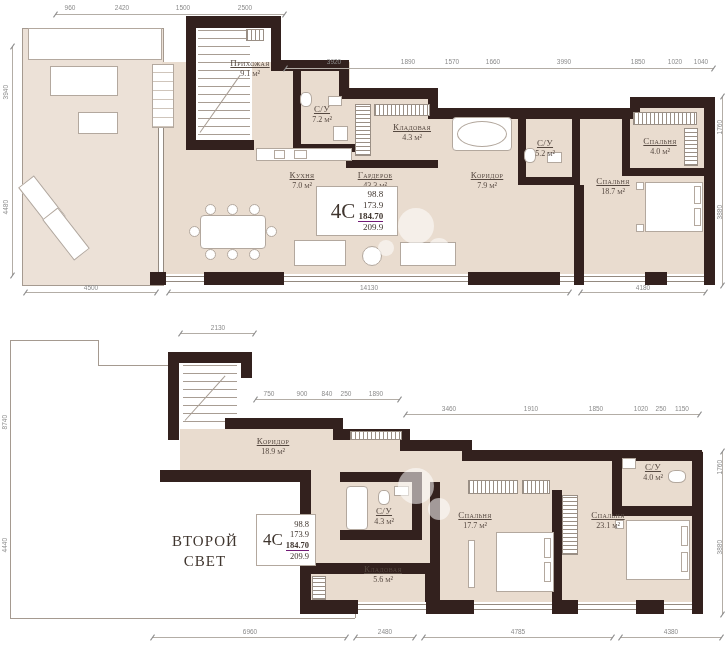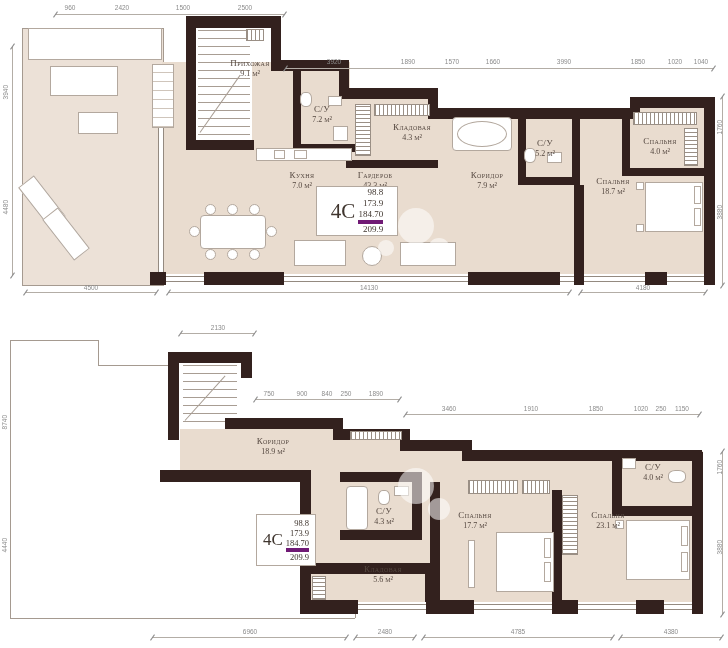--- a/index.html
+++ b/index.html
@@ -22,30 +22,30 @@
   .window-v{position:absolute;background:#fff;border-left:1px solid #948a80;border-right:1px solid #948a80;box-sizing:border-box;}
   .dimline-h{position:absolute;height:0;border-top:1px solid #b3ada6;}
   .dimline-h::before,.dimline-h::after{content:"";position:absolute;width:7px;border-top:1px solid #8b8b8b;transform:rotate(-55deg);top:-1px;}
   .dimline-h::before{left:-3px;} .dimline-h::after{right:-3px;}
   .dimline-v{position:absolute;width:0;border-left:1px solid #b3ada6;}
   .dimline-v::before,.dimline-v::after{content:"";position:absolute;width:7px;border-top:1px solid #8b8b8b;transform:rotate(-55deg);left:-4px;}
   .dimline-v::before{top:-1px;} .dimline-v::after{bottom:-1px;}
   .dim{position:absolute;font-size:6.5px;color:#8b8b8b;transform:translateX(-50%);white-space:nowrap;}
   .dim-v{position:absolute;font-size:6.5px;color:#8b8b8b;writing-mode:vertical-rl;transform:rotate(180deg);white-space:nowrap;}
   .rlabel{position:absolute;text-align:center;font-family:"Liberation Serif",serif;color:#554840;font-variant:small-caps;line-height:1.25;}
-  .rlabel .nm{font-size:9px;letter-spacing:.4px;}
+  .rlabel .nm{font-size:9px;letter-spacing:.4px;text-decoration:underline;}
   .rlabel .ar{font-size:8px;}
   .voidlabel{position:absolute;text-align:center;font-family:"Liberation Serif",serif;color:#40362f;
              font-size:15px;letter-spacing:1px;line-height:1.3;}
   .unitbox{position:absolute;background:#fff;border:1px solid #b3a89e;box-sizing:border-box;
            display:flex;align-items:center;justify-content:center;gap:3px;
            font-family:"Liberation Serif",serif;color:#3f352e;}
   .unitbox .utype{font-size:21px;}
   .unitbox .uvals{display:flex;flex-direction:column;align-items:flex-end;font-size:9px;line-height:1.2;}
-  .unitbox .uvals .sum{border-bottom:4px solid #701a75;}
+  .unitbox .uvals .sum{border-bottom:1px solid #701a75;font-weight:bold;}
   .wm{position:absolute;background:rgba(255,255,255,.55);border-radius:50%;}
 </style>
 </head>
 <body>
 
 <div id="canvas">
 
   <div class="fill-lt" style="left:22px;top:28px;width:140px;height:256px;border:1px solid #a59a90;"></div>
   <div class="thinbox" style="left:28px;top:28px;width:134px;height:32px;"></div>
 
@@ -277,20 +277,21 @@
   <div class="thinbox" style="left:544px;top:562px;width:7px;height:20px;"></div>
   <div class="thinbox" style="left:626px;top:520px;width:64px;height:60px;"></div>
   <div class="thinbox" style="left:681px;top:526px;width:7px;height:20px;"></div>
   <div class="thinbox" style="left:681px;top:552px;width:7px;height:20px;"></div>
   <div class="thinbox" style="left:615px;top:520px;width:9px;height:9px;"></div>
   <div class="hatch-h" style="left:312px;top:576px;width:14px;height:24px;"></div>
 
   <div class="wm" style="left:398px;top:468px;width:36px;height:36px;"></div>
   <div class="wm" style="left:428px;top:498px;width:22px;height:22px;"></div>
 
+  <div class="voidlabel" style="left:160px;top:532px;width:90px;">ВТОРОЙ СВЕТ</div>
 
   <div class="rlabel" style="left:241px;top:436px;width:64px;">
     <div class="nm">Коридор</div>
     <div class="ar">18.9 м²</div>
   </div>
   <div class="rlabel" style="left:360px;top:506px;width:48px;">
     <div class="nm">С/У</div>
     <div class="ar">4.3 м²</div>
   </div>
   <div class="rlabel" style="left:351px;top:564px;width:64px;">

